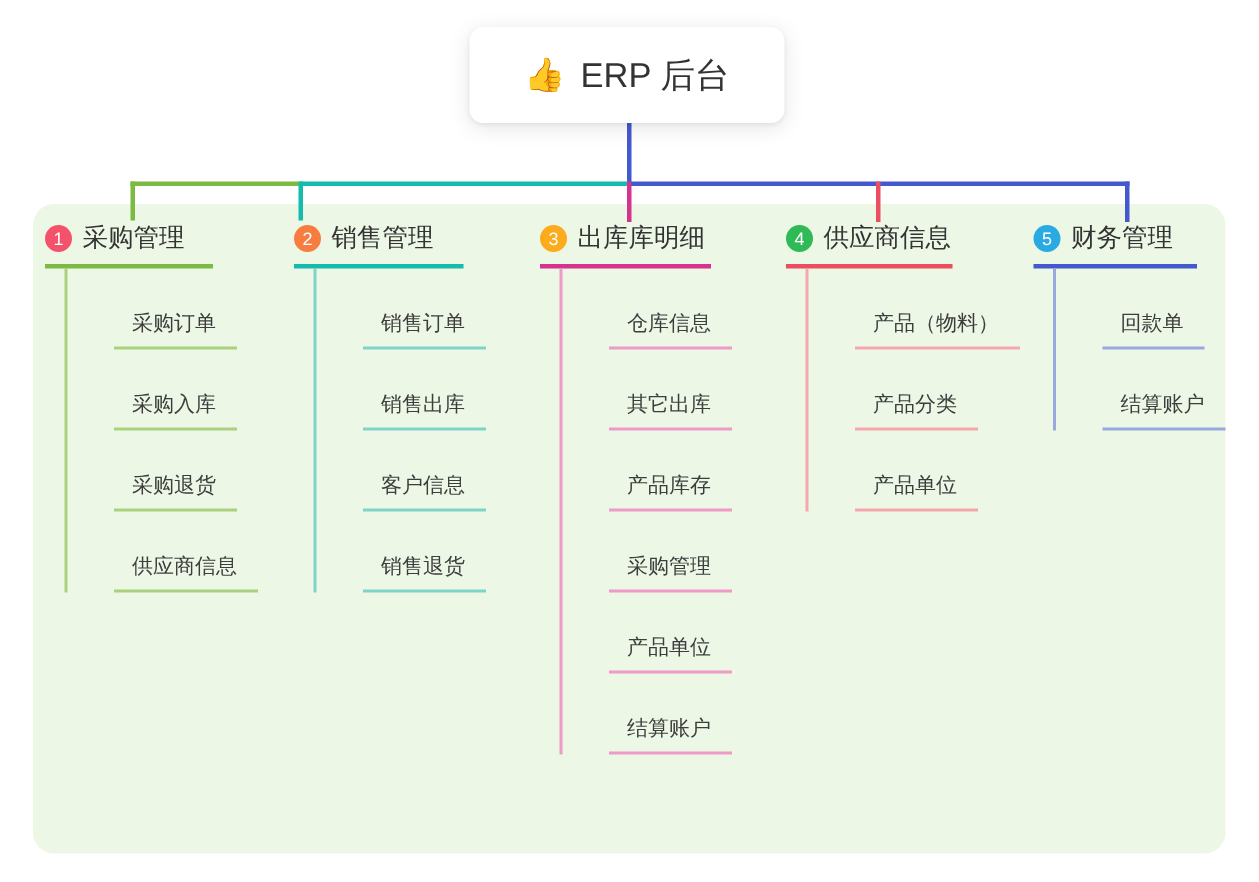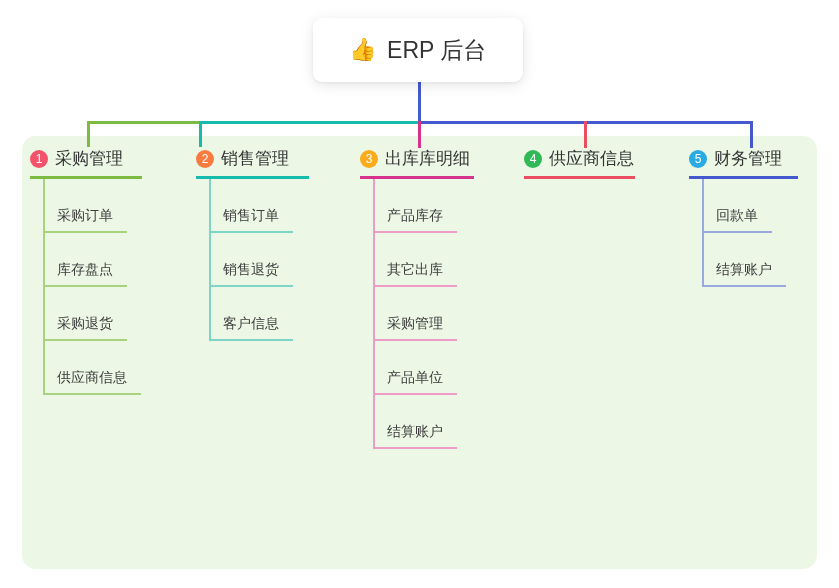--- a/index.html
+++ b/index.html
@@ -63,20 +63,21 @@
   .btext{font-size:17px;color:#333;font-weight:500;white-space:nowrap;}
   .children{
     margin-left:13px;
     border-left:2px solid var(--light);
   }
   .item{height:54px;display:flex;align-items:flex-end;cursor:pointer;}
   .item-label{
     font-size:14px;color:#3d3d3d;white-space:nowrap;
     padding:0 14px 6px 12px;
     border-bottom:2px solid var(--light);
+    margin-left:31px;
   }
 </style>
 </head>
 <body>
 
 <div class="stage">
 
   <div class="panel"></div>
 
   <div class="line v root-line" style="background: rgb(69, 89, 206);"></div>
@@ -97,78 +98,95 @@
   <div class="branch b1" style="--c: #7CBA41; --light: #A9D27F; --badge: #F4526A;">
     <div class="btitle">
       <span class="badge">1</span>
       <span class="btext">采购管理</span>
     </div>
     <div class="children">
         <div class="item">
           <span class="item-label">采购订单</span>
         </div>
         <div class="item">
-          <span class="item-label">库存盘点</span>
+          <span class="item-label">采购入库</span>
         </div>
         <div class="item">
           <span class="item-label">采购退货</span>
         </div>
         <div class="item">
           <span class="item-label">供应商信息</span>
         </div>
       </div>
   </div>
 
   <div class="branch b2" style="--c: #15BCAC; --light: #7FD4C8; --badge: #F87C40;">
     <div class="btitle">
       <span class="badge">2</span>
       <span class="btext">销售管理</span>
     </div>
     <div class="children">
         <div class="item">
           <span class="item-label">销售订单</span>
         </div>
         <div class="item">
+          <span class="item-label">销售出库</span>
+        </div>
+        <div class="item">
+          <span class="item-label">客户信息</span>
+        </div>
+        <div class="item">
           <span class="item-label">销售退货</span>
-        </div>
-        <div class="item">
-          <span class="item-label">客户信息</span>
         </div>
       </div>
   </div>
 
   <div class="branch b3" style="--c: #D5338E; --light: #EE9BC8; --badge: #FBAB1C;">
     <div class="btitle">
       <span class="badge">3</span>
       <span class="btext">出库库明细</span>
     </div>
     <div class="children">
         <div class="item">
+          <span class="item-label">仓库信息</span>
+        </div>
+        <div class="item">
+          <span class="item-label">其它出库</span>
+        </div>
+        <div class="item">
           <span class="item-label">产品库存</span>
-        </div>
-        <div class="item">
-          <span class="item-label">其它出库</span>
         </div>
         <div class="item">
           <span class="item-label">采购管理</span>
         </div>
         <div class="item">
           <span class="item-label">产品单位</span>
         </div>
         <div class="item">
           <span class="item-label">结算账户</span>
         </div>
       </div>
   </div>
 
   <div class="branch b4" style="--c: #EB4D61; --light: #F6A7AE; --badge: #2FBA57;">
     <div class="btitle">
       <span class="badge">4</span>
       <span class="btext">供应商信息</span>
     </div>
+    <div class="children">
+        <div class="item">
+          <span class="item-label">产品（物料）</span>
+        </div>
+        <div class="item">
+          <span class="item-label">产品分类</span>
+        </div>
+        <div class="item">
+          <span class="item-label">产品单位</span>
+        </div>
+      </div>
   </div>
 
   <div class="branch b5" style="--c: #4559CE; --light: #9AA8E0; --badge: #29AAE1;">
     <div class="btitle">
       <span class="badge">5</span>
       <span class="btext">财务管理</span>
     </div>
     <div class="children">
         <div class="item">
           <span class="item-label">回款单</span>

